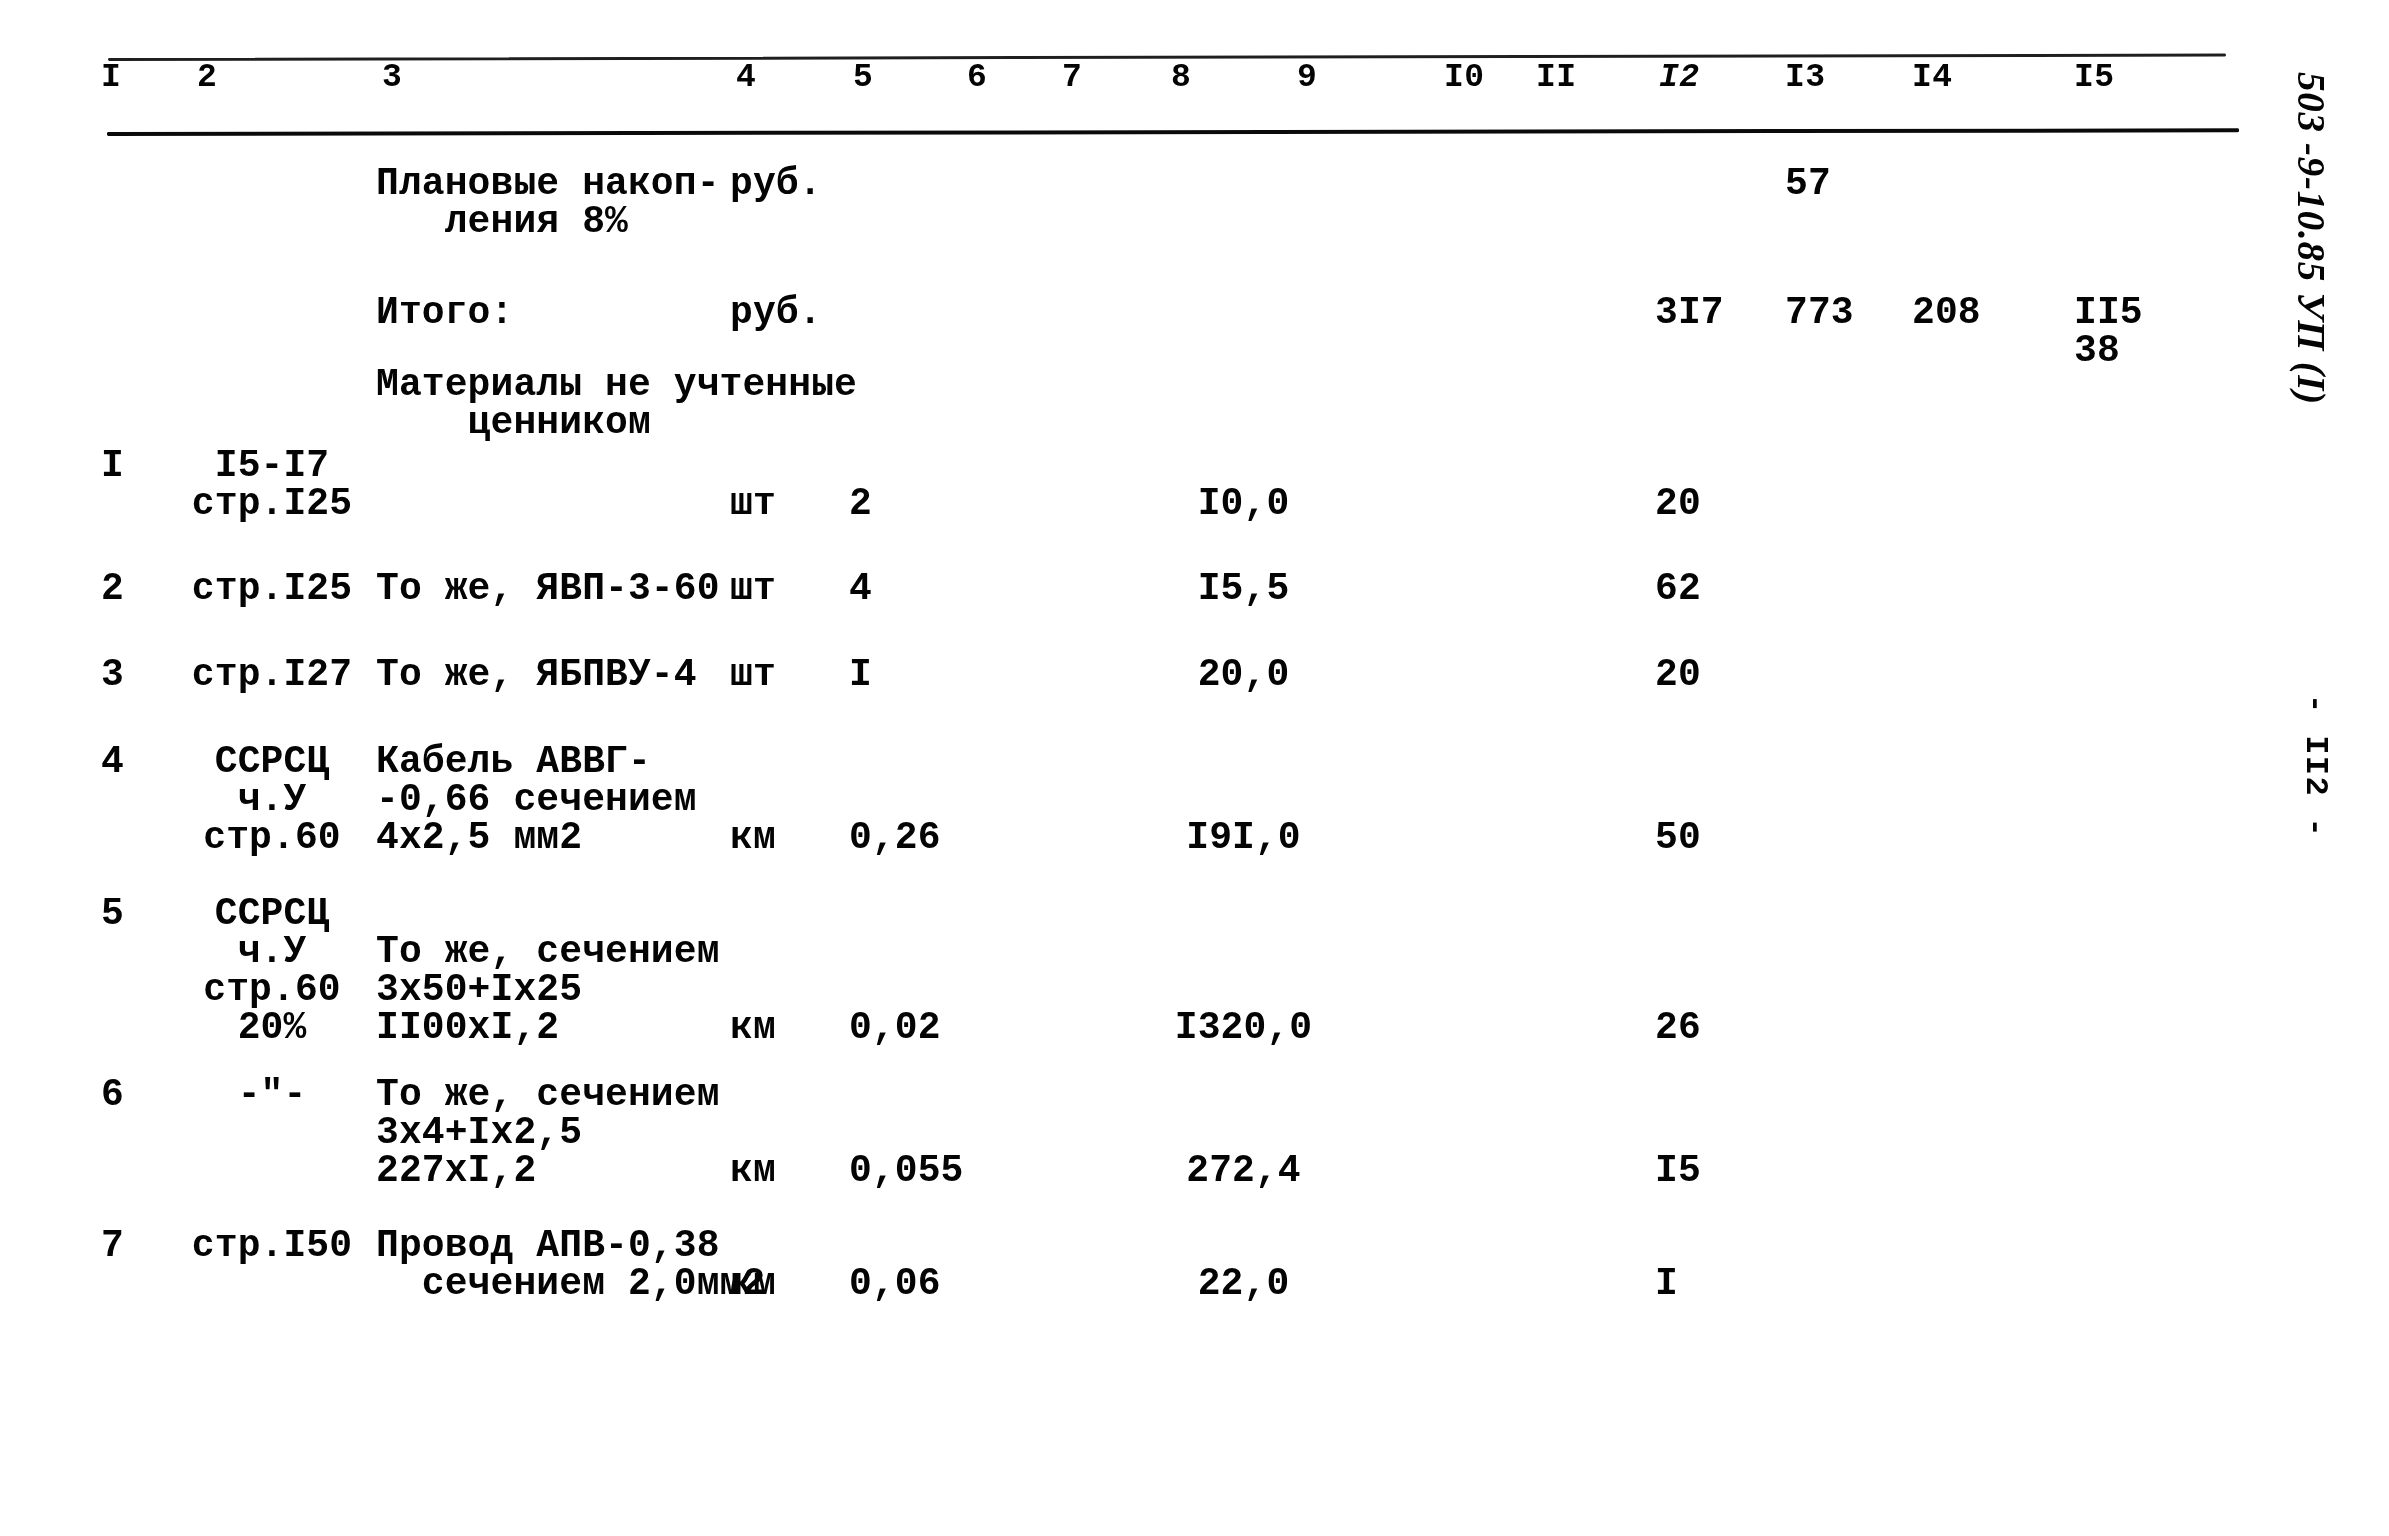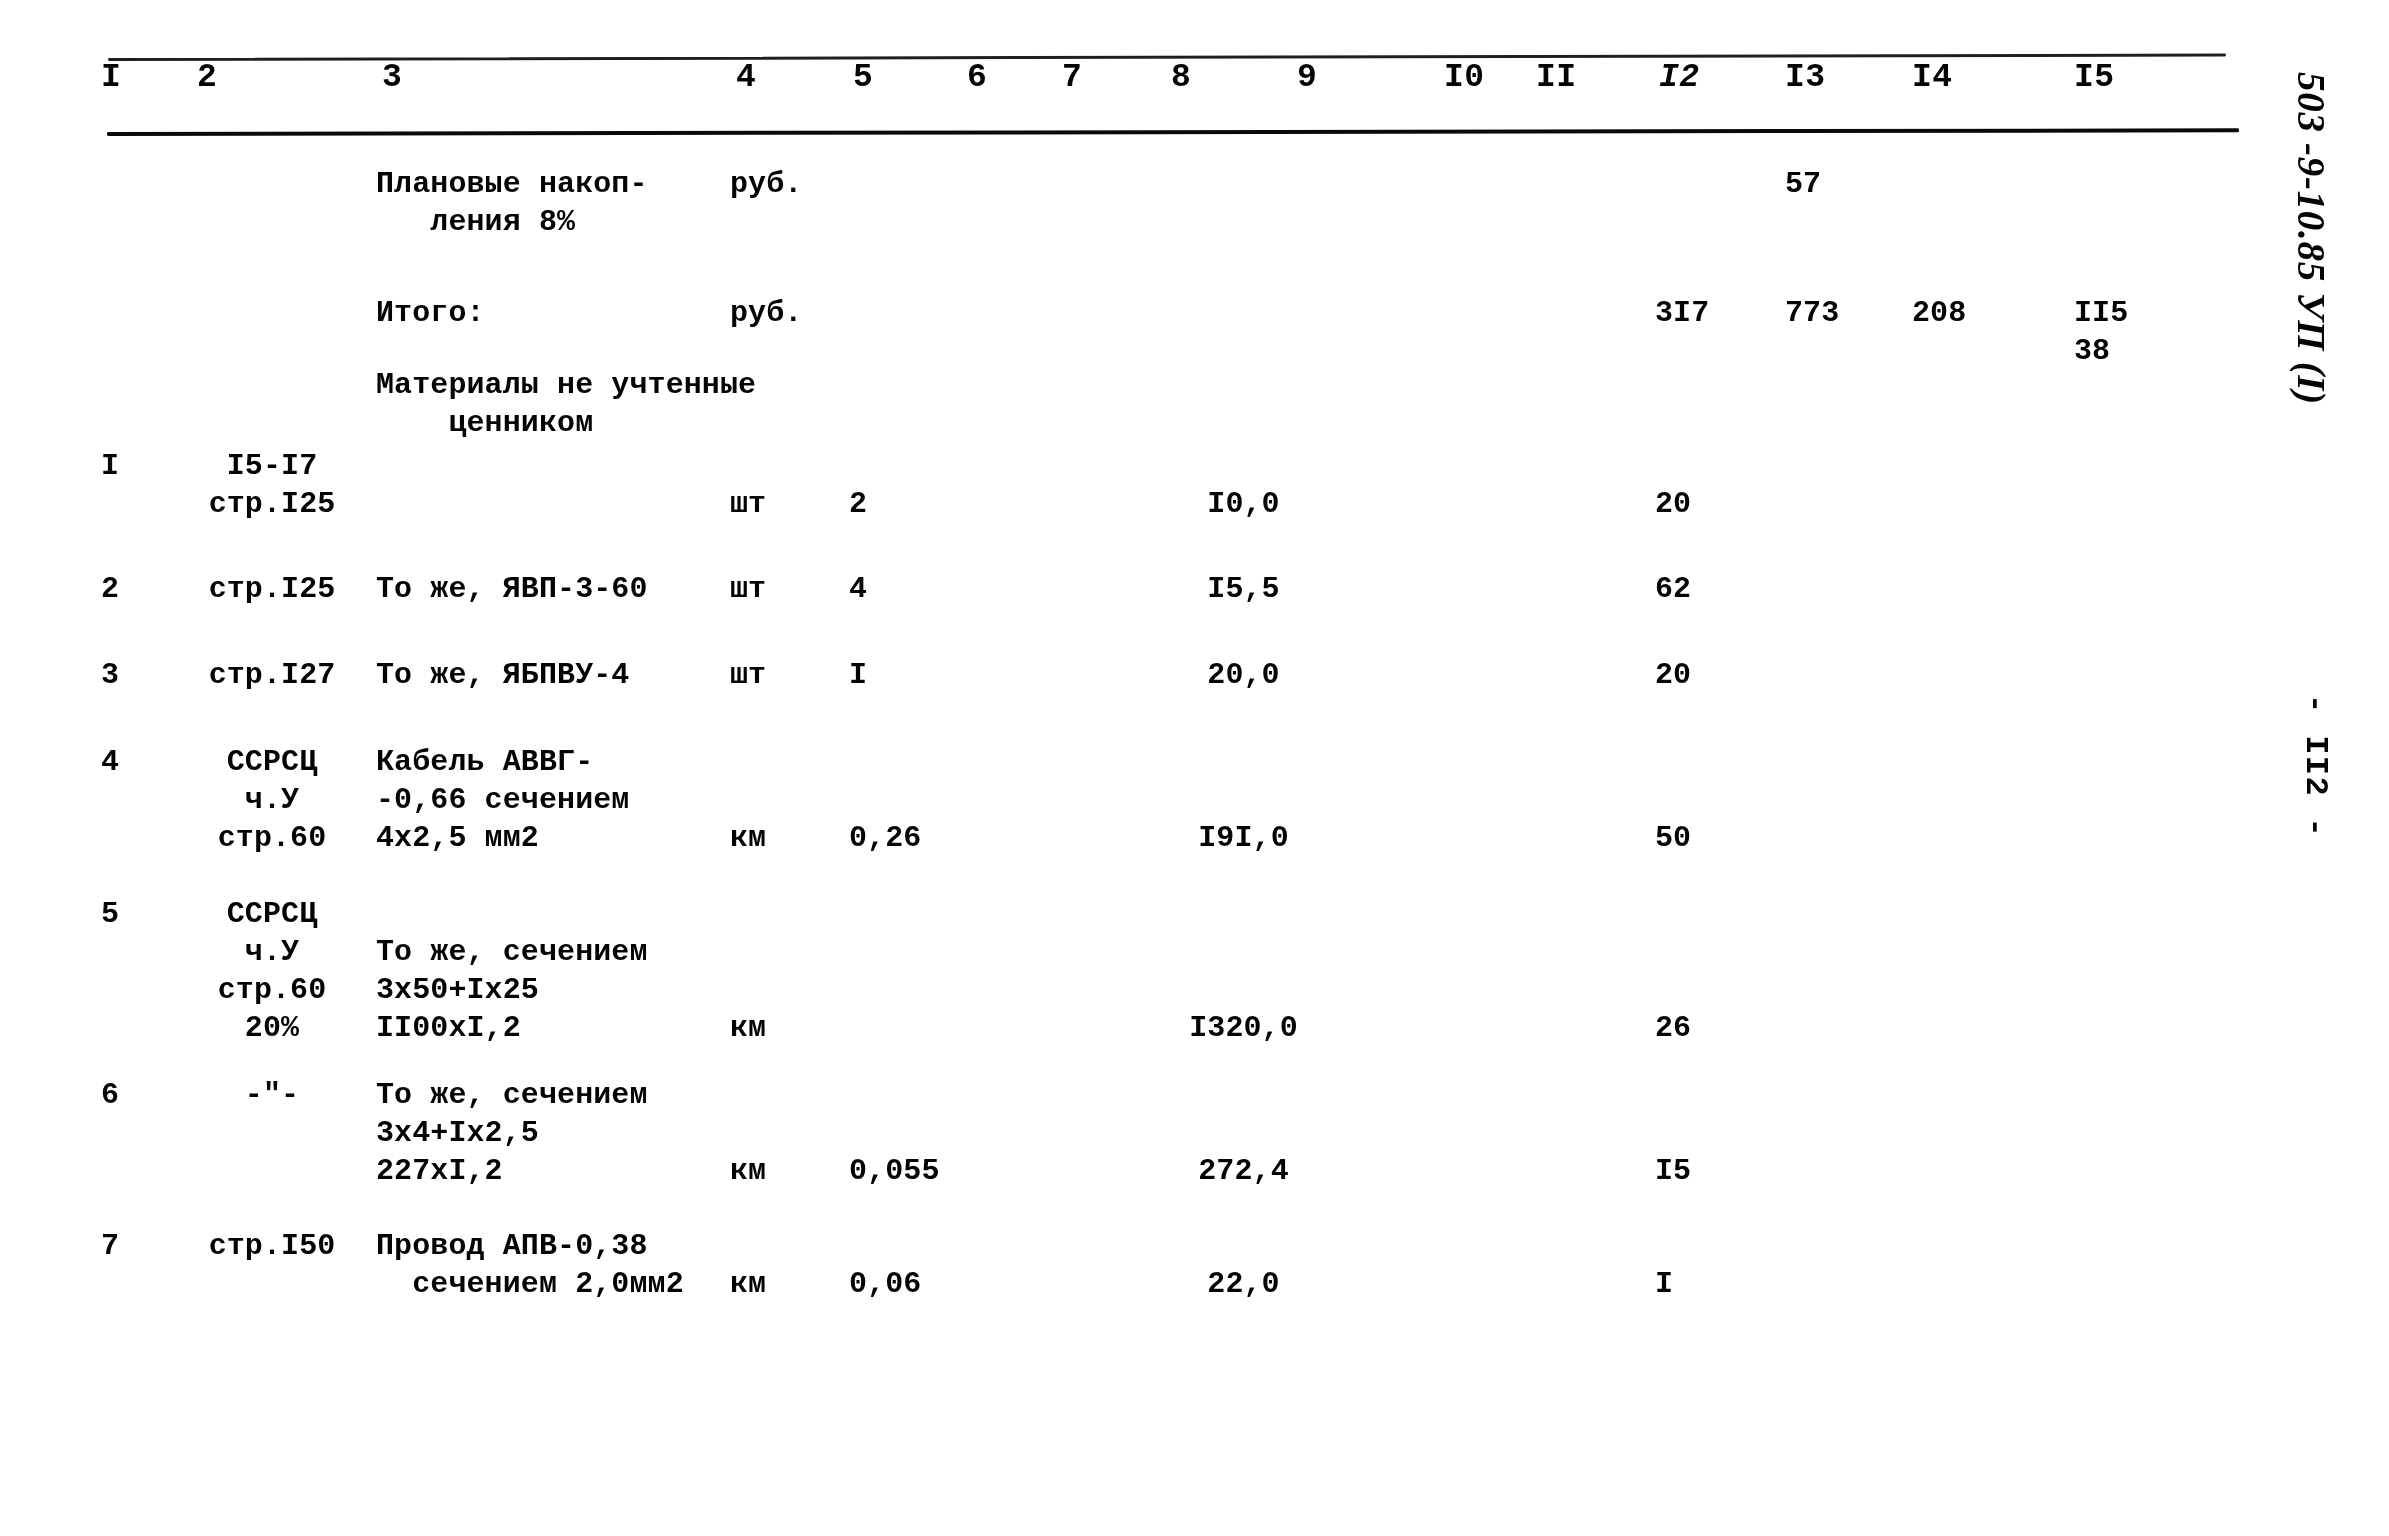--- a/index.html
+++ b/index.html
@@ -51,21 +51,21 @@
     left: 0;
     top: 165px;
     width: 2241px;
   }
   .row {
     position: relative;
     width: 2241px;
   }
   .cell {
     position: absolute;
-    font-size: 30px;
+    font-size: 38px;
     font-weight: 700;
     line-height: 38px;
     white-space: pre;
     letter-spacing: 0.1px;
   }
 
   
   .c1  { left: 101px;  width: 65px;  text-align: left; }
   .c2  { left: 189px;  width: 166px; text-align: center; }
   .c3  { left: 376px;  width: 311px; text-align: left; }
@@ -227,20 +227,24 @@
 стр.60
 20%</div>
         <div class="cell c3">
 То же, сечением
 3x50+Ix25
 II00xI,2</div>
         <div class="cell c4">
 
 
 км</div>
+        <div class="cell c5">
+
+
+0,02</div>
         <div class="cell c8">
 
 
 I320,0</div>
         <div class="cell c12">
 
 
 26</div>
       </div>
       <div class="row" style="position: absolute; top: 911px; height: 152px;">

